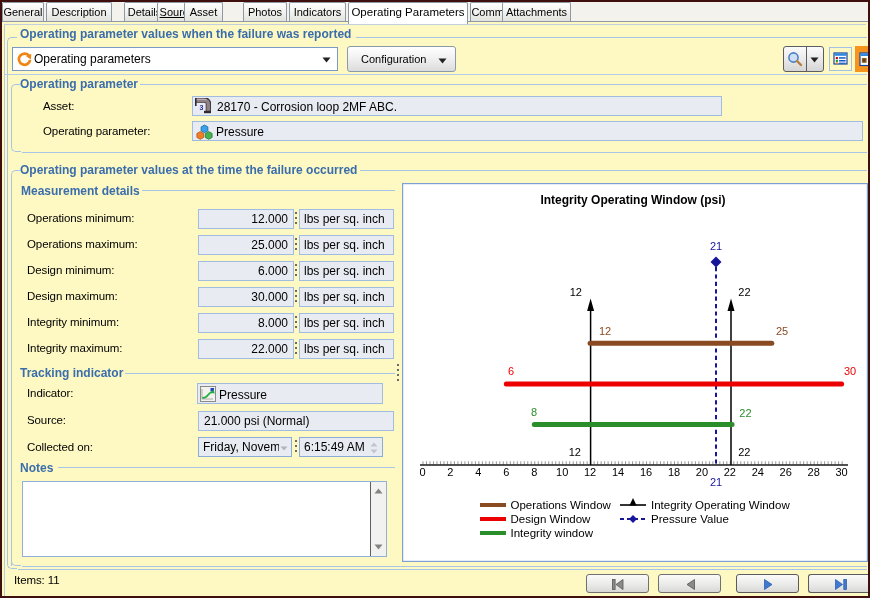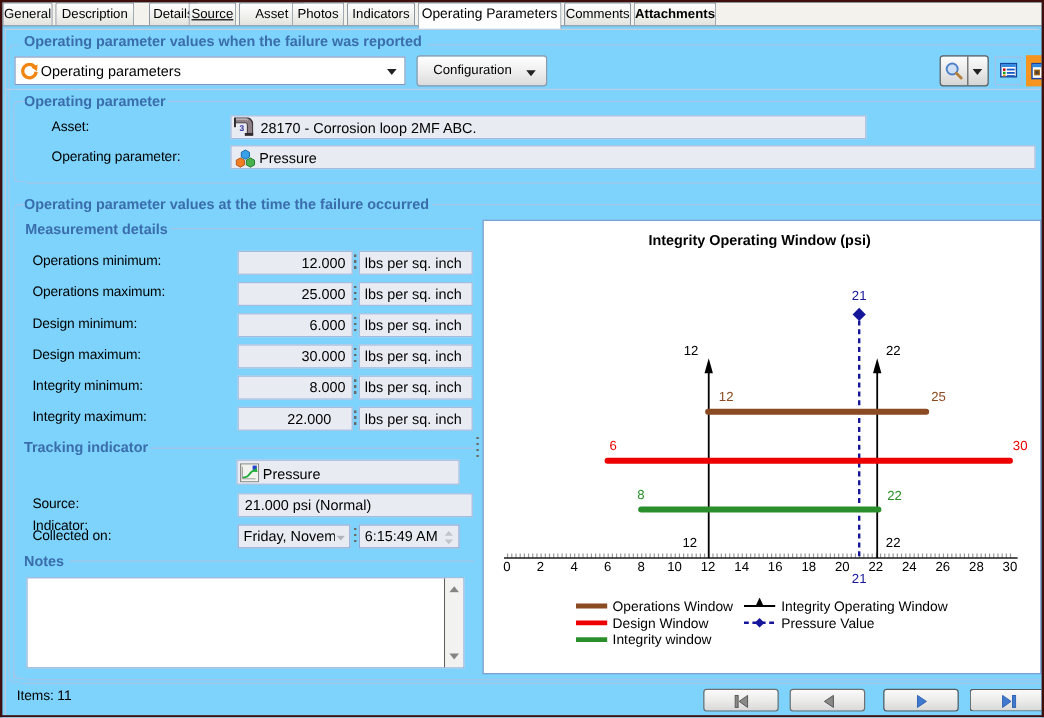--- a/index.html
+++ b/index.html
@@ -1,18 +1,18 @@
 <!DOCTYPE html>
 <html><head>
 <meta charset="utf-8">
 <style>
 * { margin:0; padding:0; box-sizing:border-box; }
 html,body { width:870px; height:598px; overflow:hidden; }
 body { font-family:"Liberation Sans",sans-serif; font-size:12px; color:#000; }
-#root { position:relative; width:870px; height:598px; background:#7dd3fc; overflow:hidden; }
+#root { position:relative; width:870px; height:598px; background:#fef9c3; overflow:hidden; }
 .abs { position:absolute; }
 
 #bTop{left:0;top:0;width:870px;height:2px;background:#3e0f0d;z-index:50;}
 #bBot{left:0;top:596px;width:870px;height:2px;background:#3e0f0d;z-index:50;}
 #bLeft{left:0;top:0;width:2px;height:598px;background:#3e0f0d;z-index:50;}
 #bRight{left:868px;top:0;width:2px;height:598px;background:#3e0f0d;z-index:50;}
 
 #strip{left:2px;top:2px;width:866px;height:19px;background:#f3f2ed;}
 #stripline{left:2px;top:21px;width:866px;height:1px;background:#8e98a5;}
 .tab{position:absolute;top:2px;height:19px;background:linear-gradient(#ffffff,#efefec 60%,#e2e2df);border:1px solid #8e98a5;border-bottom:none;border-radius:2px 2px 0 0;text-align:center;line-height:18px;font-size:11px;white-space:nowrap;overflow:hidden;}
@@ -33,26 +33,26 @@
 </head>
 <body>
 <div id="root">
 
   <div id="strip" class="abs"></div>
   <div id="stripline" class="abs"></div>
   <div class="tab" style="left:2px;width:42px;">General</div>
   <div class="tab" style="left:46px;width:66px;">Description</div>
   <div class="tab" style="left:114px;width:41px;margin-left:10px;">Details</div>
   <div class="tab" style="left:157px;width:40px;text-decoration:underline;">Source</div>
-  <div class="tab" style="left:199px;width:55px;">Asset</div>
+  <div class="tab" style="left:184px;width:39px;">Asset</div>
   <div class="tab" style="left:243px;width:44px;">Photos</div>
   <div class="tab" style="left:289px;width:57px;">Indicators</div>
   <div id="tabActive" style="left:348px;width:120px;">Operating Parameters</div>
   <div class="tab" style="left:470px;width:56px;">Comments</div>
-  <div class="tab" style="left:528px;width:69px;font-weight:bold;">Attachments</div>
+  <div class="tab" style="left:502px;width:69px;">Attachments</div>
   <div id="pageline-l" class="abs"></div>
   <div id="pageline-t" class="abs"></div>
 
   <div class="gtitle" style="left:20px;top:27px;">Operating parameter values when the failure was reported</div>
   <div class="corner" style="left:7px;top:37px;"></div>
   <div class="vline" style="left:7px;top:45px;height:517px;"></div>
   <div class="cornerb" style="left:7px;top:561px;"></div>
   <div class="gline" style="left:18px;top:569px;width:849px;"></div>
   <div class="gline" style="left:356px;top:37px;width:511px;"></div>
 
@@ -163,29 +163,29 @@
   <div class="fld" style="left:198px;top:287px;width:96px;height:20px;text-align:right;padding-right:5px;line-height:18px;">30.000</div>
   <div class="dots" style="left:295px;top:290px;height:14px;"></div>
   <div class="fld" style="left:299px;top:287px;width:95px;height:20px;padding-left:4px;line-height:18px;">lbs per sq. inch</div>
 
   <div class="lbl" style="left:27px;top:316px;">Integrity minimum:</div>
   <div class="fld" style="left:198px;top:313px;width:96px;height:20px;text-align:right;padding-right:5px;line-height:18px;">8.000</div>
   <div class="dots" style="left:295px;top:316px;height:14px;"></div>
   <div class="fld" style="left:299px;top:313px;width:95px;height:20px;padding-left:4px;line-height:18px;">lbs per sq. inch</div>
 
   <div class="lbl" style="left:27px;top:342px;">Integrity maximum:</div>
-  <div class="fld" style="left:198px;top:339px;width:96px;height:20px;text-align:right;padding-right:17px;line-height:18px;">22.000</div>
+  <div class="fld" style="left:198px;top:339px;width:96px;height:20px;text-align:right;padding-right:5px;line-height:18px;">22.000</div>
   <div class="dots" style="left:295px;top:342px;height:14px;"></div>
   <div class="fld" style="left:299px;top:339px;width:95px;height:20px;padding-left:4px;line-height:18px;">lbs per sq. inch</div>
 
   <div class="gtitle" style="left:20px;top:366px;text-align:center;">Tracking indicator</div>
   <div class="gline" style="left:125px;top:373px;width:270px;"></div>
   <div class="dots" style="left:397px;top:364px;height:18px;"></div>
 
-  <div class="lbl" style="left:27px;top:387px;margin-top:46px;">Indicator:</div>
+  <div class="lbl" style="left:27px;top:387px;">Indicator:</div>
   <div class="fld" style="left:197px;top:383px;width:186px;height:21px;">
     <svg width="16" height="16" style="position:absolute;left:2px;top:2px;" viewBox="0 0 16 16">
       <rect x="0.5" y="0.5" width="15" height="15" fill="#f2f2ee" stroke="#8a8a88" stroke-width="1"></rect>
       <rect x="10.5" y="2" width="3.5" height="3.5" fill="#2244cc"></rect>
       <path d="M2 12 Q6 12 8 9 Q10 6 13 6" fill="none" stroke="#1fae3a" stroke-width="1.6"></path>
       <path d="M13.8 3.6 L14.6 7.4 L10.8 7 Z" fill="#1fae3a"></path>
       <path d="M2 3 v10 h11" fill="none" stroke="#9a9a98" stroke-width="0.8"></path>
     </svg>
     <div style="position:absolute;left:21px;top:3px;">Pressure</div>
   </div>

